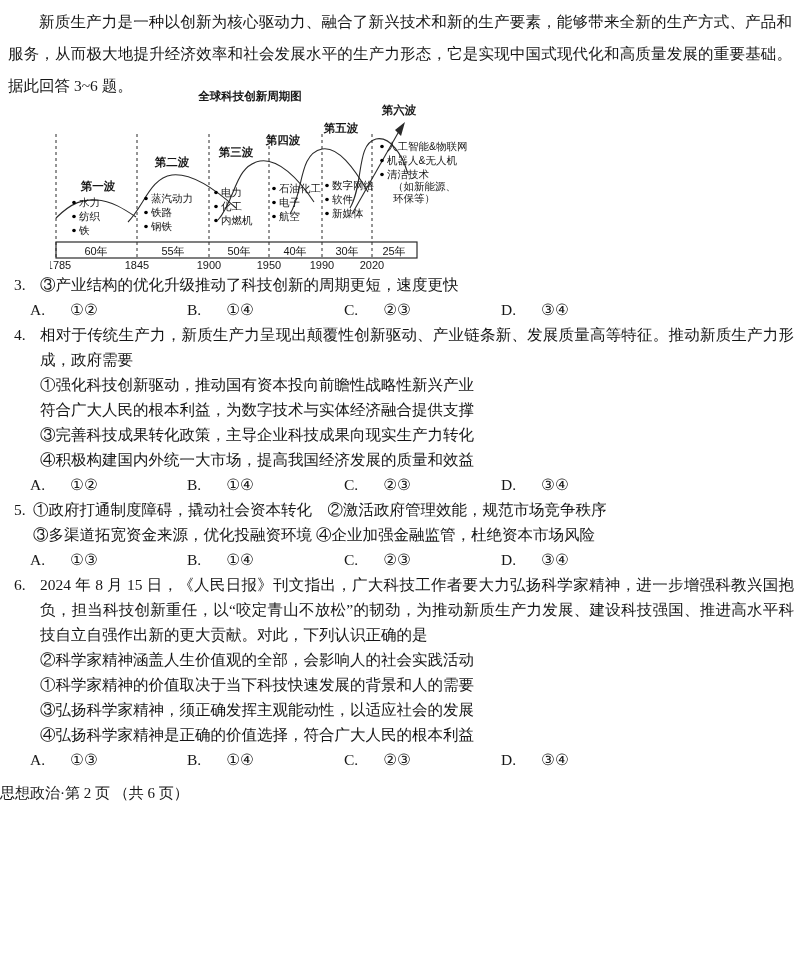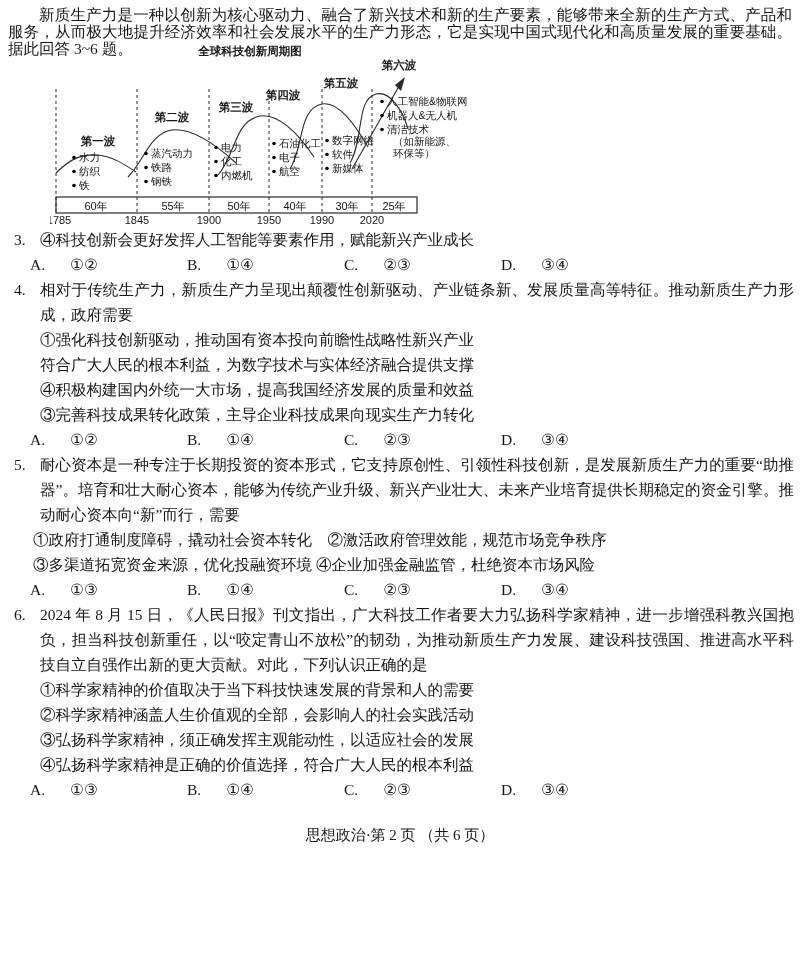--- a/index.html
+++ b/index.html
@@ -2,41 +2,41 @@
 <html><head>
 <meta charset="utf-8">
 <style>
   *{box-sizing:border-box}
   html,body{margin:0;padding:0}
   body{
     width:800px;height:975px;background:#ffffff;color:#161616;
     font-family:"Liberation Serif","DejaVu Serif",serif;
     overflow:hidden;
   }
-  .intro{margin:6px 8px 0;font-size:15.5px;line-height:17px;text-align:justify;text-indent:2em}
+  .intro{margin:6px 8px 0;font-size:15.5px;line-height:32px;text-align:justify;text-indent:2em}
   .diagram-wrap{margin:-16px 0 0 50px;width:438px;height:186px}
   svg text{fill:#161616;font-family:"Liberation Sans","DejaVu Sans",sans-serif}
   .d-title{font-size:11.5px;font-weight:bold}
   .d-wave{font-size:11.5px;font-weight:bold;text-anchor:middle}
   .d-item{font-size:10.5px}
   .d-dur{font-size:11px;text-anchor:middle}
   .d-year{font-size:11px;text-anchor:middle}
   .dl{stroke:#2a2a2a;stroke-width:1;stroke-dasharray:3,3;fill:none}
   .arc{stroke:#2a2a2a;stroke-width:1.1;fill:none}
   .solid{stroke:#2a2a2a;stroke-width:1.2;fill:none}
   .q{position:relative;margin:0 6px 0 8px;font-size:15.5px;line-height:25px}
   .qnum{position:absolute;left:6px;top:0}
   .stem{margin:0;padding-left:32px;text-align:justify}
   .stmt{margin:0;padding-left:32px}
   .q-five .stmt{padding-left:25px}
   .opts{display:flex;padding-left:22px}
   .opt{width:157px;white-space:nowrap}
   .opt:last-child{width:auto}
   .ov{margin-left:25px}
-  .footer{margin-top:24px;text-align:center;font-size:15px}
+  .footer{margin-top:12px;font-size:15px}
 </style>
 </head>
 <body>
 
 <div>
 
   <p class="intro">新质生产力是一种以创新为核心驱动力、融合了新兴技术和新的生产要素，能够带来全新的生产方式、产品和服务，从而极大地提升经济效率和社会发展水平的生产力形态，它是实现中国式现代化和高质量发展的重要基础。据此回答 3~6 题。</p>
 
   <div class="diagram-wrap">
     <svg viewBox="0 0 438 186" width="438" height="186">
@@ -120,62 +120,61 @@
       <text class="d-year" x="87" y="183">1845</text>
       <text class="d-year" x="159" y="183">1900</text>
       <text class="d-year" x="219" y="183">1950</text>
       <text class="d-year" x="272" y="183">1990</text>
       <text class="d-year" x="322" y="183">2020</text>
     </svg>
   </div>
 
   <section class="q">
     <span class="qnum">3.</span>
-    <p class="stmt">④科技创新会更好发挥人工智能等要素作用，赋能新兴产业成长</p>
+    <p class="stmt">③产业结构的优化升级推动了科技创新的周期更短，速度更快</p>
     <div class="opts">
       <span class="opt"><span class="ol">A.</span><span class="ov">①②</span></span>
       <span class="opt"><span class="ol">B.</span><span class="ov">①④</span></span>
       <span class="opt"><span class="ol">C.</span><span class="ov">②③</span></span>
       <span class="opt"><span class="ol">D.</span><span class="ov">③④</span></span>
     </div>
   </section>
 
   <section class="q">
     <span class="qnum">4.</span>
     <p class="stem">相对于传统生产力，新质生产力呈现出颠覆性创新驱动、产业链条新、发展质量高等特征。推动新质生产力形成，政府需要</p>
     <p class="stmt">①强化科技创新驱动，推动国有资本投向前瞻性战略性新兴产业</p>
     <p class="stmt">符合广大人民的根本利益，为数字技术与实体经济融合提供支撑</p>
+    <p class="stmt">③完善科技成果转化政策，主导企业科技成果向现实生产力转化</p>
     <p class="stmt">④积极构建国内外统一大市场，提高我国经济发展的质量和效益</p>
-    <p class="stmt">③完善科技成果转化政策，主导企业科技成果向现实生产力转化</p>
     <div class="opts">
       <span class="opt"><span class="ol">A.</span><span class="ov">①②</span></span>
       <span class="opt"><span class="ol">B.</span><span class="ov">①④</span></span>
       <span class="opt"><span class="ol">C.</span><span class="ov">②③</span></span>
       <span class="opt"><span class="ol">D.</span><span class="ov">③④</span></span>
     </div>
   </section>
 
   <section class="q q-five">
     <span class="qnum">5.</span>
-    <p class="stem">耐心资本是一种专注于长期投资的资本形式，它支持原创性、引领性科技创新，是发展新质生产力的重要“助推器”。培育和壮大耐心资本，能够为传统产业升级、新兴产业壮大、未来产业培育提供长期稳定的资金引擎。推动耐心资本向“新”而行，需要</p>
     <p class="stmt">①政府打通制度障碍，撬动社会资本转化　②激活政府管理效能，规范市场竞争秩序</p>
     <p class="stmt">③多渠道拓宽资金来源，优化投融资环境 ④企业加强金融监管，杜绝资本市场风险</p>
     <div class="opts">
       <span class="opt"><span class="ol">A.</span><span class="ov">①③</span></span>
       <span class="opt"><span class="ol">B.</span><span class="ov">①④</span></span>
       <span class="opt"><span class="ol">C.</span><span class="ov">②③</span></span>
       <span class="opt"><span class="ol">D.</span><span class="ov">③④</span></span>
     </div>
   </section>
 
   <section class="q">
     <span class="qnum">6.</span>
     <p class="stem">2024 年 8 月 15 日，《人民日报》刊文指出，广大科技工作者要大力弘扬科学家精神，进一步增强科教兴国抱负，担当科技创新重任，以“咬定青山不放松”的韧劲，为推动新质生产力发展、建设科技强国、推进高水平科技自立自强作出新的更大贡献。对此，下列认识正确的是</p>
+    <p class="stmt">②科学家精神涵盖人生价值观的全部，会影响人的社会实践活动</p>
     <p class="stmt">①科学家精神的价值取决于当下科技快速发展的背景和人的需要</p>
-    <p class="stmt">②科学家精神涵盖人生价值观的全部，会影响人的社会实践活动</p>
     <p class="stmt">③弘扬科学家精神，须正确发挥主观能动性，以适应社会的发展</p>
     <p class="stmt">④弘扬科学家精神是正确的价值选择，符合广大人民的根本利益</p>
     <div class="opts">
       <span class="opt"><span class="ol">A.</span><span class="ov">①③</span></span>
       <span class="opt"><span class="ol">B.</span><span class="ov">①④</span></span>
       <span class="opt"><span class="ol">C.</span><span class="ov">②③</span></span>
       <span class="opt"><span class="ol">D.</span><span class="ov">③④</span></span>
     </div>
   </section>
 

